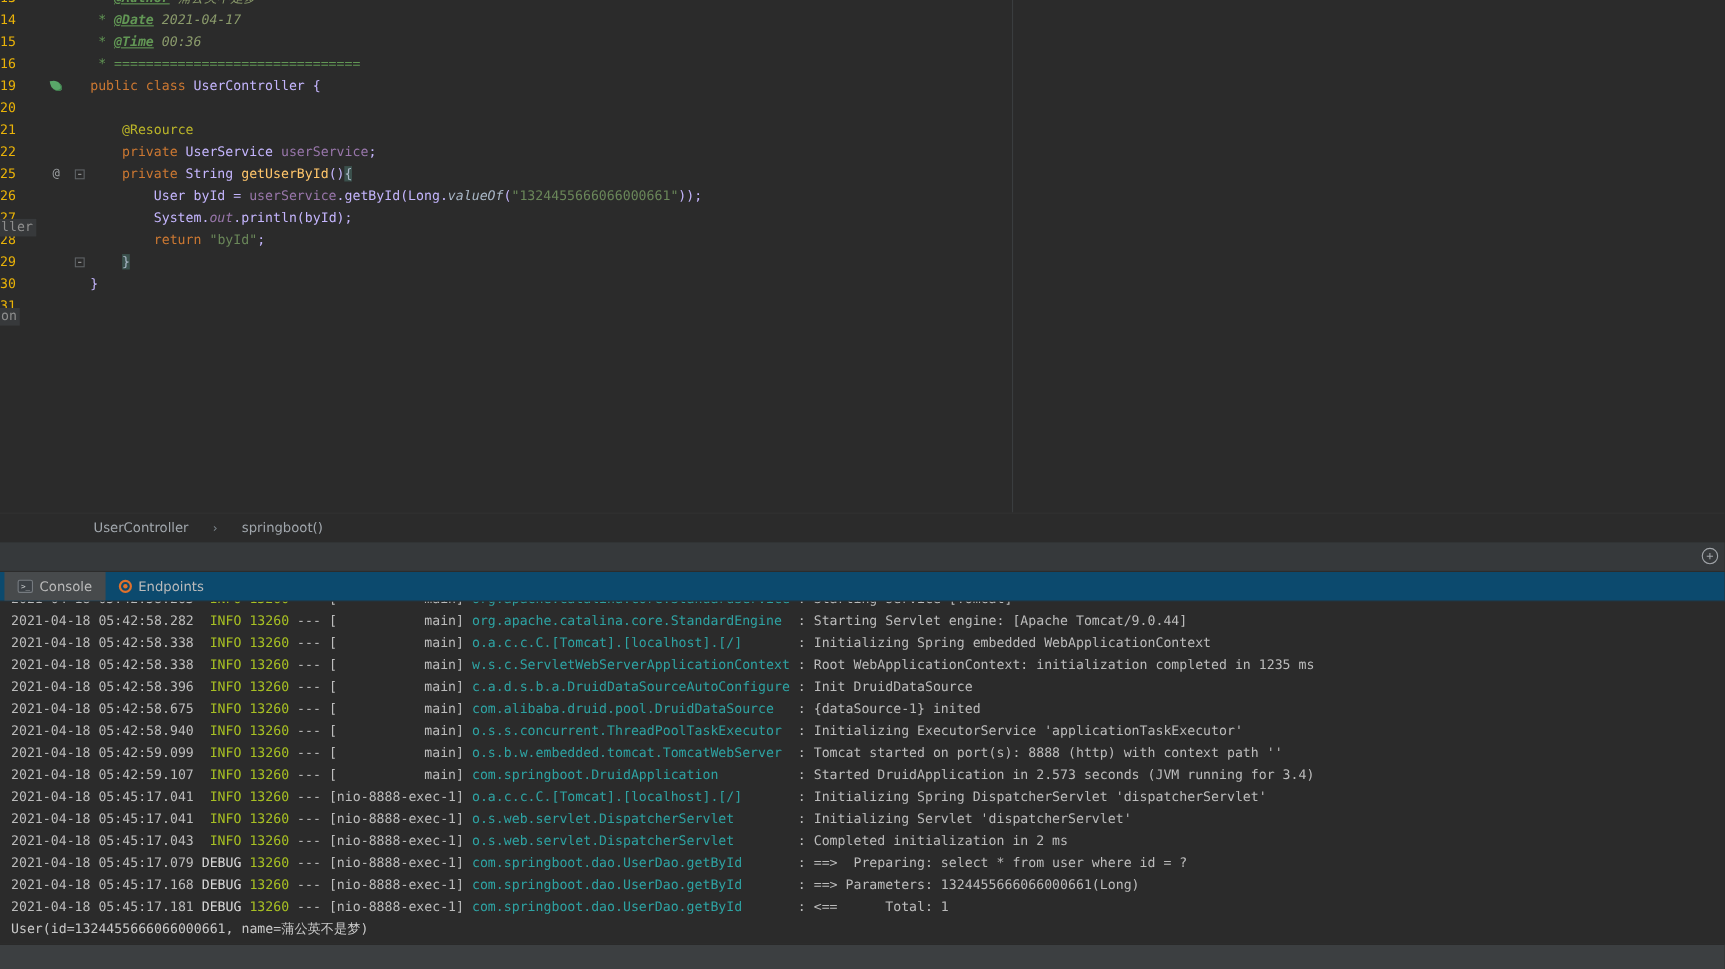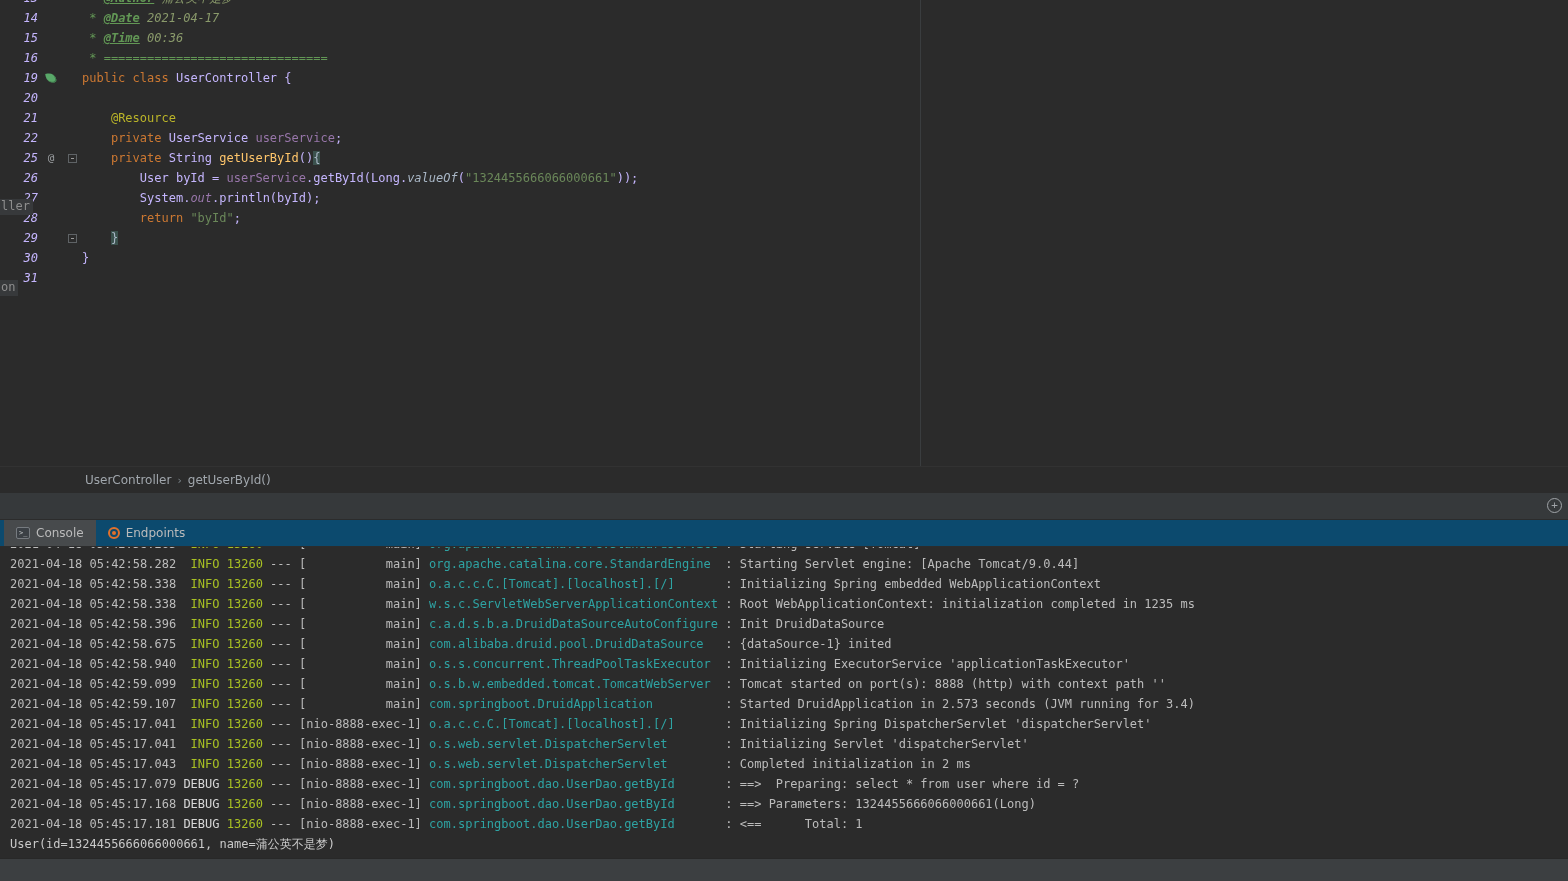--- a/index.html
+++ b/index.html
@@ -14,21 +14,21 @@
   
   .editor-region {
     position:relative;
     height:467px;
     overflow:hidden;
     background:#2b2b2b;
     border-bottom:1px solid #323232;
   }
   .editor-lines { margin-top:-12px; }
   .code-row { display:flex; height:20px; line-height:20px; white-space:pre; }
-  .gut-num  { width:38px; flex:none; text-align:right; color:#c4b5fd;font-style:italic; }
+  .gut-num  { width:38px; flex:none; text-align:left; color:#eab308; }
   .gut-icon { width:26px; flex:none; display:flex; align-items:center; justify-content:center; }
   .gut-fold { width:16px; flex:none; display:flex; align-items:center; justify-content:center; }
   .code-text{ padding-left:2px; color:#A9B7C6; }
 
   .c-plain { color:#c4b5fd; }
   .c-doc   { color:#629755; font-style:italic; }
   .c-doctag{ color:#629755; font-style:italic; font-weight:bold; text-decoration:underline; }
   .c-docval{ color:#8A9A6B; font-style:italic; }
   .c-ann   { color:#BBB529; }
   .c-kw    { color:#CC7832; }
@@ -51,21 +51,21 @@
     width:10px; height:10px; background:#59A869;
     border-radius:0 100% 30% 100%; transform:rotate(-10deg);
     box-shadow:inset -1px -1px 0 #3F7A4C;
   }
   .at-icon { color:#9DA0A3; font-size:11px; }
   .fold-box { width:9px; height:9px; border:1px solid #5F6366; background:#2B2B2B; position:relative; }
   .fold-box::after { content:''; position:absolute; left:2px; right:2px; top:3px; height:1px; background:#9B9B9B; }
 
   
   .breadcrumbs {
-    height:26px; display:flex; align-items:center; gap:6px;
+    height:26px; display:flex; align-items:center; gap:22px;
     padding-left:85px; background:#2b2b2b;
     font-family:"DejaVu Sans", sans-serif; font-size:12px; color:#A1A7AD;
   }
   .bc-sep { color:#7C858B; font-size:11px; }
 
   
   .run-toolbar {
     height:27px; background:#36393B; border-bottom:1px solid #2C2C2C; position:relative;
   }
   .crosshair {
@@ -131,21 +131,21 @@
       <div class="code-row"><span class="gut-num">30</span><span class="gut-icon"></span><span class="gut-fold"></span><span class="code-text"><span class="c-plain">}</span></span></div>
       <div class="code-row"><span class="gut-num">31</span><span class="gut-icon"></span><span class="gut-fold"></span><span class="code-text"></span></div>
     </div>
   <div class="edge-frag" style="top:199px;">ller</div>
   <div class="edge-frag" style="top:280px;">on</div>
 </div>
 
 <div class="breadcrumbs">
   <span>UserController</span>
   <span class="bc-sep">›</span>
-  <span>getUserById()</span>
+  <span>springboot()</span>
 </div>
 
 <div class="run-toolbar">
   <span class="crosshair"></span>
 </div>
 
 <div class="tw-tabs">
   <div class="tw-tab selected">
     <span class="console-icon"></span>
     <span>Console</span>

